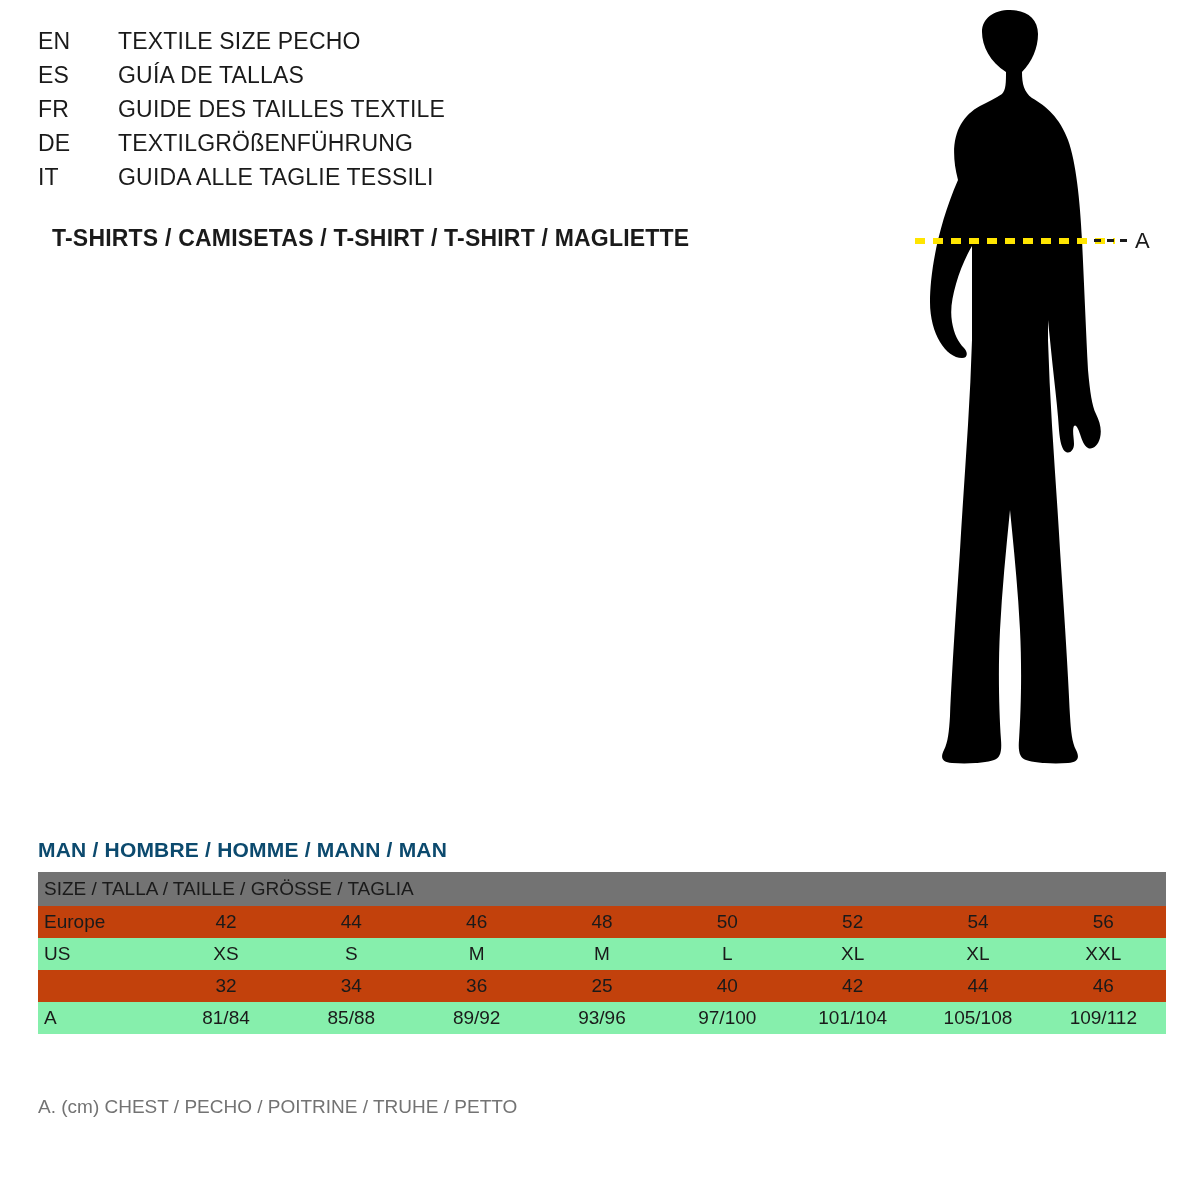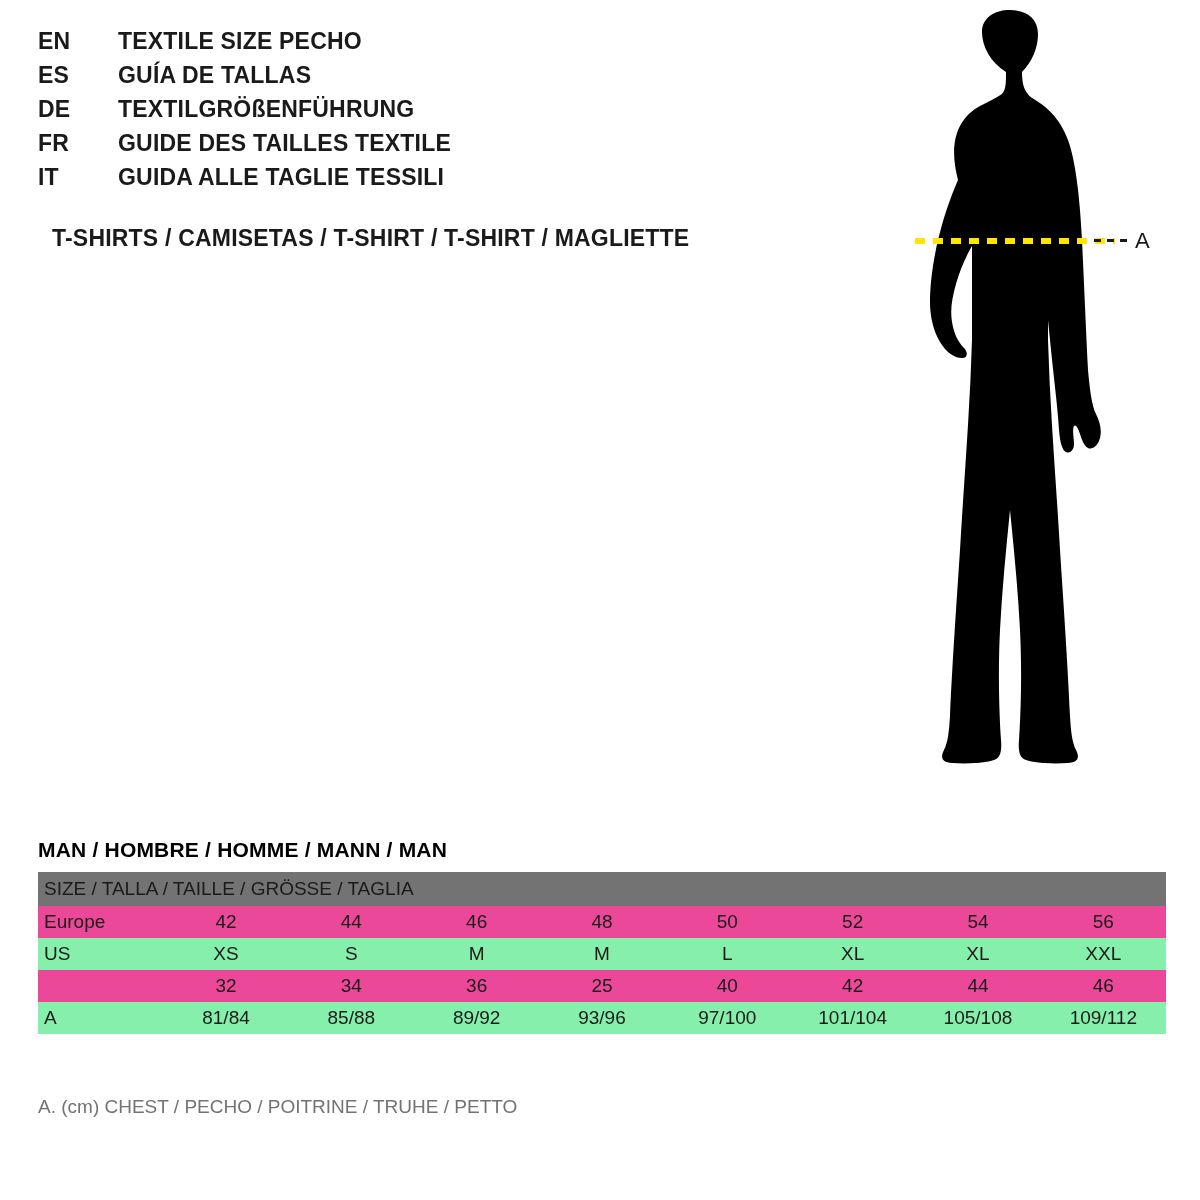--- a/index.html
+++ b/index.html
@@ -24,21 +24,20 @@
   .lang-block {
     position: absolute;
     left: 38px;
     top: 28px;
     width: 700px;
   }
   .lang-row {
     display: flex;
     align-items: baseline;
     height: 34px;
-    font-weight: bold;
   }
   .lang-code {
     width: 80px;
     font-size: 23px;
     letter-spacing: 0.2px;
     color: #1a1a1a;
   }
   .lang-text {
     font-size: 23px;
     letter-spacing: 0.2px;
@@ -103,41 +102,41 @@
     position: absolute;
     left: 38px;
     top: 838px;
     width: 1128px;
   }
   .table-title {
     font-size: 21px;
     font-weight: bold;
     letter-spacing: 0.2px;
     margin-bottom: 10px;
-    color: #000000;
+    color: #0c4a6e;
   }
   table.size-table {
     border-collapse: collapse;
     width: 1128px;
     table-layout: fixed;
   }
   table.size-table td {
     height: 32px;
     font-size: 19px;
     color: #1a1a1a;
     padding: 0;
   }
   .col-label { width: 165px; text-align: left; padding-left: 6px !important; }
   .col-val { text-align: center; }
   tr.head-row td {
     background: #737373;
     font-weight: normal;
     height: 34px;
   }
-  tr.shade td { background: #ec4899; margin-left: 36px; }
+  tr.shade td { background: #c2410c; margin-left: 36px; }
   tr.plain td { background: #86efac; margin-left: 8px; }
 
   .footnote {
     position: absolute;
     left: 38px;
     top: 1096px;
     font-size: 19px;
     color: #737373;
     white-space: nowrap;
   }
@@ -150,26 +149,26 @@
   <div class="lang-block">
     <div class="lang-row">
       <div class="lang-code">EN</div>
       <div class="lang-text">TEXTILE SIZE PECHO</div>
     </div>
     <div class="lang-row">
       <div class="lang-code">ES</div>
       <div class="lang-text">GUÍA DE TALLAS</div>
     </div>
     <div class="lang-row">
+      <div class="lang-code">FR</div>
+      <div class="lang-text">GUIDE DES TAILLES TEXTILE</div>
+    </div>
+    <div class="lang-row">
       <div class="lang-code">DE</div>
       <div class="lang-text">TEXTILGRÖßENFÜHRUNG</div>
-    </div>
-    <div class="lang-row">
-      <div class="lang-code">FR</div>
-      <div class="lang-text">GUIDE DES TAILLES TEXTILE</div>
     </div>
     <div class="lang-row">
       <div class="lang-code">IT</div>
       <div class="lang-text">GUIDA ALLE TAGLIE TESSILI</div>
     </div>
   </div>
 
   <div class="cat-block">
     <div class="cat-line">T-SHIRTS / CAMISETAS / T-SHIRT / T-SHIRT / MAGLIETTE</div>
   </div>

